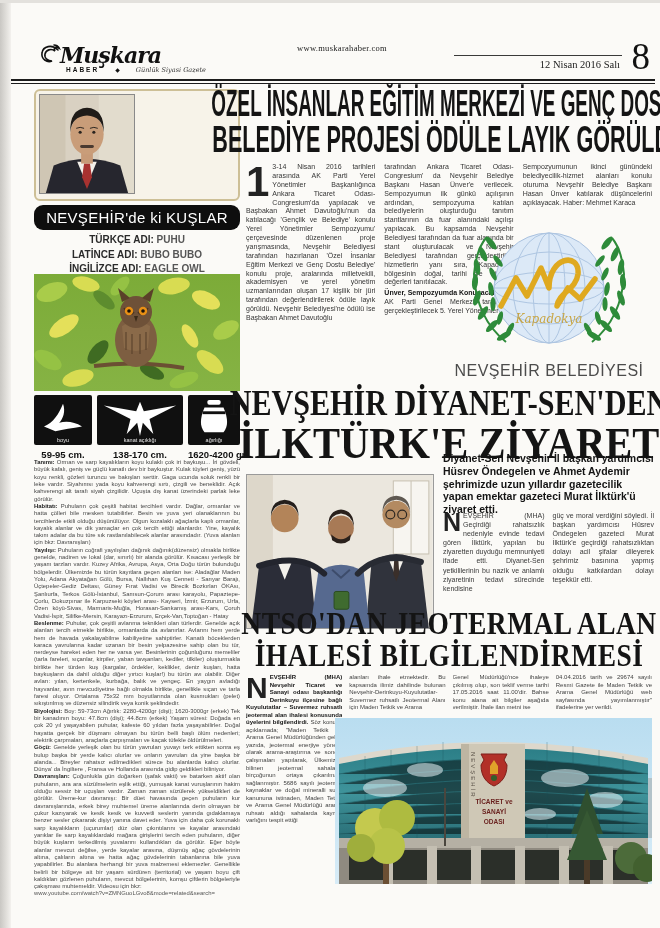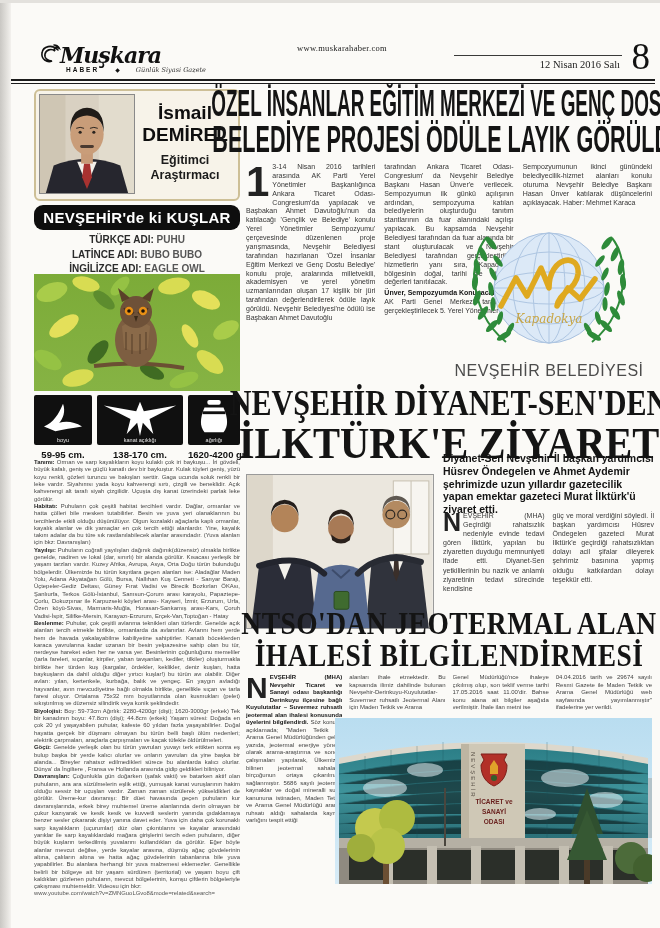--- a/index.html
+++ b/index.html
@@ -40,21 +40,21 @@
   .author { position:absolute; left:34px; top:89px; width:206px; height:112px;
     border:2px solid #cdbf96; border-radius:6px; background:#f7f3e9; padding:3px; display:flex; }
   .author-photo { width:96px; height:100px; border:1px solid #8a8a8a; background:#d8d0c2; flex:none; }
   .author-photo svg { width:100%; height:100%; display:block; }
   .author-meta { flex:1; text-align:center; padding-top:8px; }
   .author-n { font-size:19px; font-weight:800; color:#0f0f0f; line-height:1.15; }
   .author-t { font-size:12.5px; font-weight:800; color:#1b1b1b; line-height:1.25; margin-top:0; }
   .author-t.first { margin-top:7px; }
 
   .kuslar { position:absolute; left:34px; top:205px; width:206px; height:25px; background:#0e0e0e;
-    border-radius:9px; color:#fff; text-align:center; font-weight:700; font-size:15px;
+    border-radius:9px; color:#fff; text-align:center; font-weight:400; font-size:15px;
     line-height:25px; letter-spacing:.3px; }
 
   .bird-names { position:absolute; left:34px; top:233px; width:206px; text-align:center;
     font-size:10px; line-height:1.45; color:#3f3f3f; }
   .bird-names b { color:#2a2a2a; }
   .bird-names .val { font-weight:bold; color:#555; }
 
   .owl-photo { position:absolute; left:34px; top:274px; width:206px; height:117px; }
   .owl-photo svg { width:100%; height:100%; display:block; }
 
@@ -162,26 +162,20 @@
       <polygon points="38,68 58,68 48,92" fill="#f2efe9"></polygon>
       <polygon points="45,70 51,70 53,84 48,96 43,84" fill="#a83230"></polygon>
       <rect x="42" y="58" width="12" height="12" fill="#c79a77"></rect>
       <ellipse cx="48" cy="40" rx="17" ry="21" fill="#c99d79"></ellipse>
       <path d="M31,38 Q30,14 48,13 Q66,14 65,38 Q64,22 48,21 Q32,22 31,38 Z" fill="#1f1b18"></path>
       <rect x="41" y="51" width="14" height="3" rx="1.5" fill="#4a3a30"></rect>
       <circle cx="41" cy="38" r="1.6" fill="#2a241f"></circle>
       <circle cx="55" cy="38" r="1.6" fill="#2a241f"></circle>
       <path d="M37,34 q4,-2 8,0 M51,34 q4,-2 8,0" stroke="#2a241f" stroke-width="1" fill="none"></path>
     </svg>
-  </div>
-  <div class="author-meta">
-    <div class="author-n">İsmail</div>
-    <div class="author-n">DEMİREL</div>
-    <div class="author-t first">Eğitimci</div>
-    <div class="author-t">Araştırmacı</div>
   </div>
 </div>
 
 <div class="kuslar">NEVŞEHİR'de ki KUŞLAR</div>
 
 <div class="bird-names">
   <div><b>TÜRKÇE ADI:</b> <span class="val">PUHU</span></div>
   <div><b>LATİNCE ADI:</b> <span class="val">BUBO BUBO</span></div>
   <div><b>İNGİLİZCE ADI:</b> <span class="val">EAGLE OWL</span></div>
 </div>

